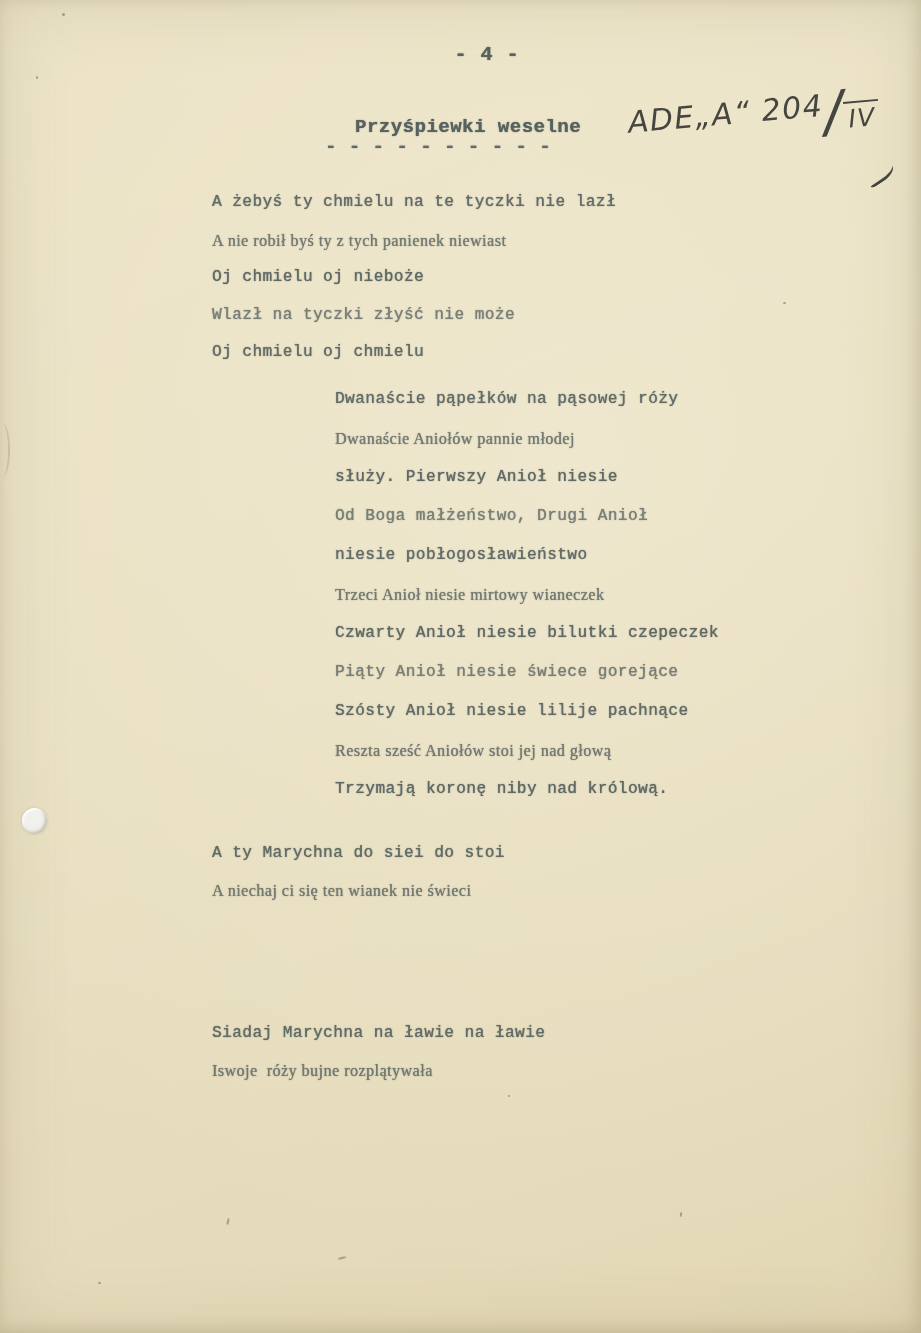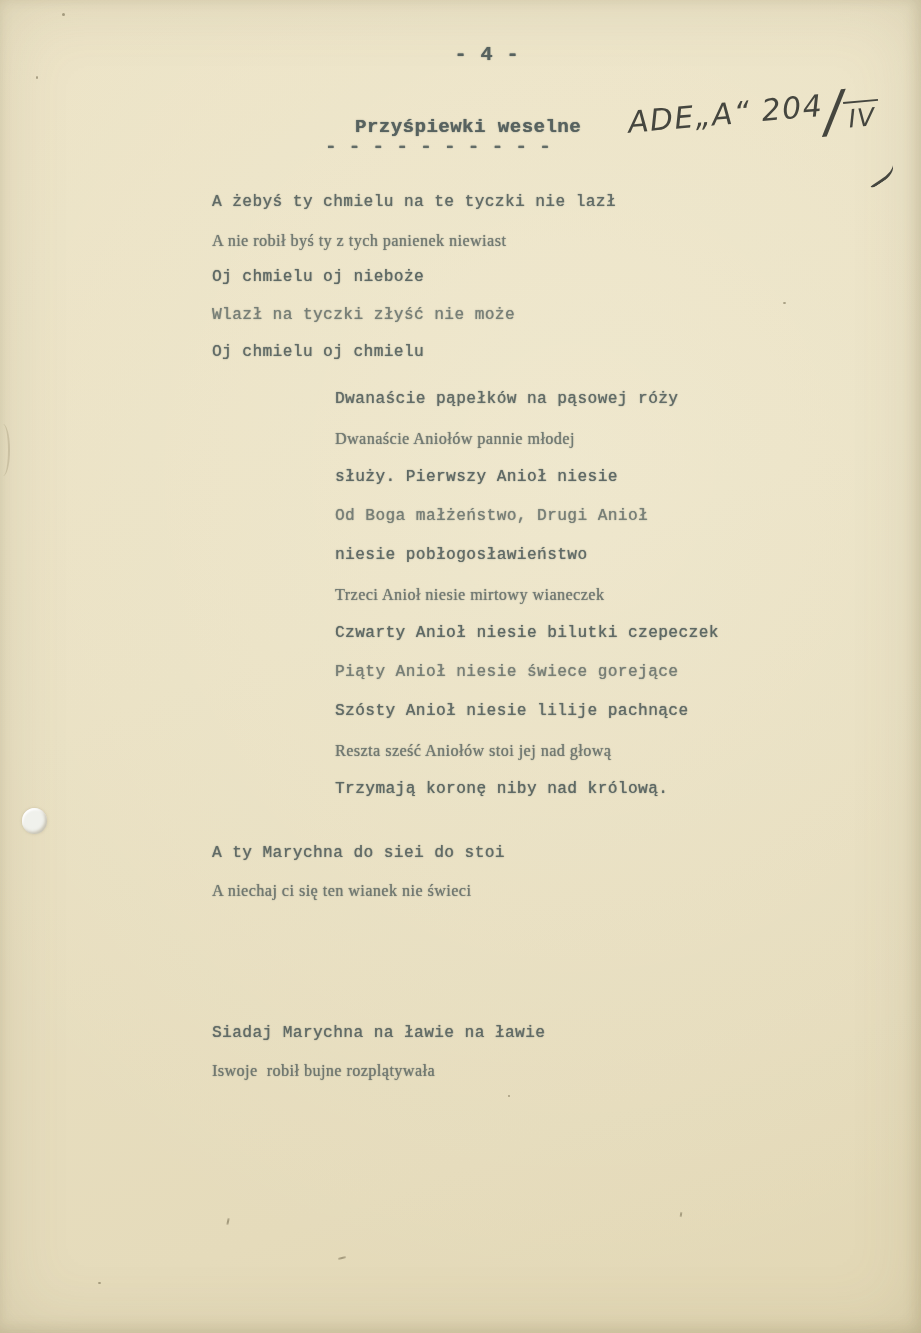--- a/index.html
+++ b/index.html
@@ -99,21 +99,21 @@
 
   <div class="title-block">
     <div class="poem-title typed">Przyśpiewki weselne</div>
     <div class="title-underline typed">- - - - - - - - - -</div>
   </div>
 
   <div>
       <div class="stanza typed s0"><div class="poem-line">A żebyś ty chmielu na te tyczki nie lazł</div><div class="poem-line">A nie robił byś ty z tych panienek niewiast</div><div class="poem-line">Oj chmielu oj nieboże</div><div class="poem-line">Wlazł na tyczki złyść nie może</div><div class="poem-line">Oj chmielu oj chmielu</div></div>
       <div class="stanza typed s1"><div class="poem-line">Dwanaście pąpełków na pąsowej róży</div><div class="poem-line">Dwanaście Aniołów pannie młodej</div><div class="poem-line">służy. Pierwszy Anioł niesie</div><div class="poem-line">Od Boga małżeństwo, Drugi Anioł</div><div class="poem-line">niesie pobłogosławieństwo</div><div class="poem-line">Trzeci Anioł niesie mirtowy wianeczek</div><div class="poem-line">Czwarty Anioł niesie bilutki czepeczek</div><div class="poem-line">Piąty Anioł niesie świece gorejące</div><div class="poem-line">Szósty Anioł niesie lilije pachnące</div><div class="poem-line">Reszta sześć Aniołów stoi jej nad głową</div><div class="poem-line">Trzymają koronę niby nad królową.</div></div>
       <div class="stanza typed s2"><div class="poem-line">A ty Marychna do siei do stoi</div><div class="poem-line">A niechaj ci się ten wianek nie świeci</div></div>
-      <div class="stanza typed s3"><div class="poem-line">Siadaj Marychna na ławie na ławie</div><div class="poem-line">Iswoje  robił bujne rozplątywała</div></div>
+      <div class="stanza typed s3"><div class="poem-line">Siadaj Marychna na ławie na ławie</div><div class="poem-line">Iswoje  róży bujne rozplątywała</div></div>
     </div>
 
   <div class="punch-hole"></div>
   <div class="crease"></div>
   <div class="speck k1"></div>
   <div class="speck k2"></div>
   <div class="speck k3"></div>
   <div class="speck k4"></div>
   <div class="speck k5"></div>
   <div class="speck k6"></div>

